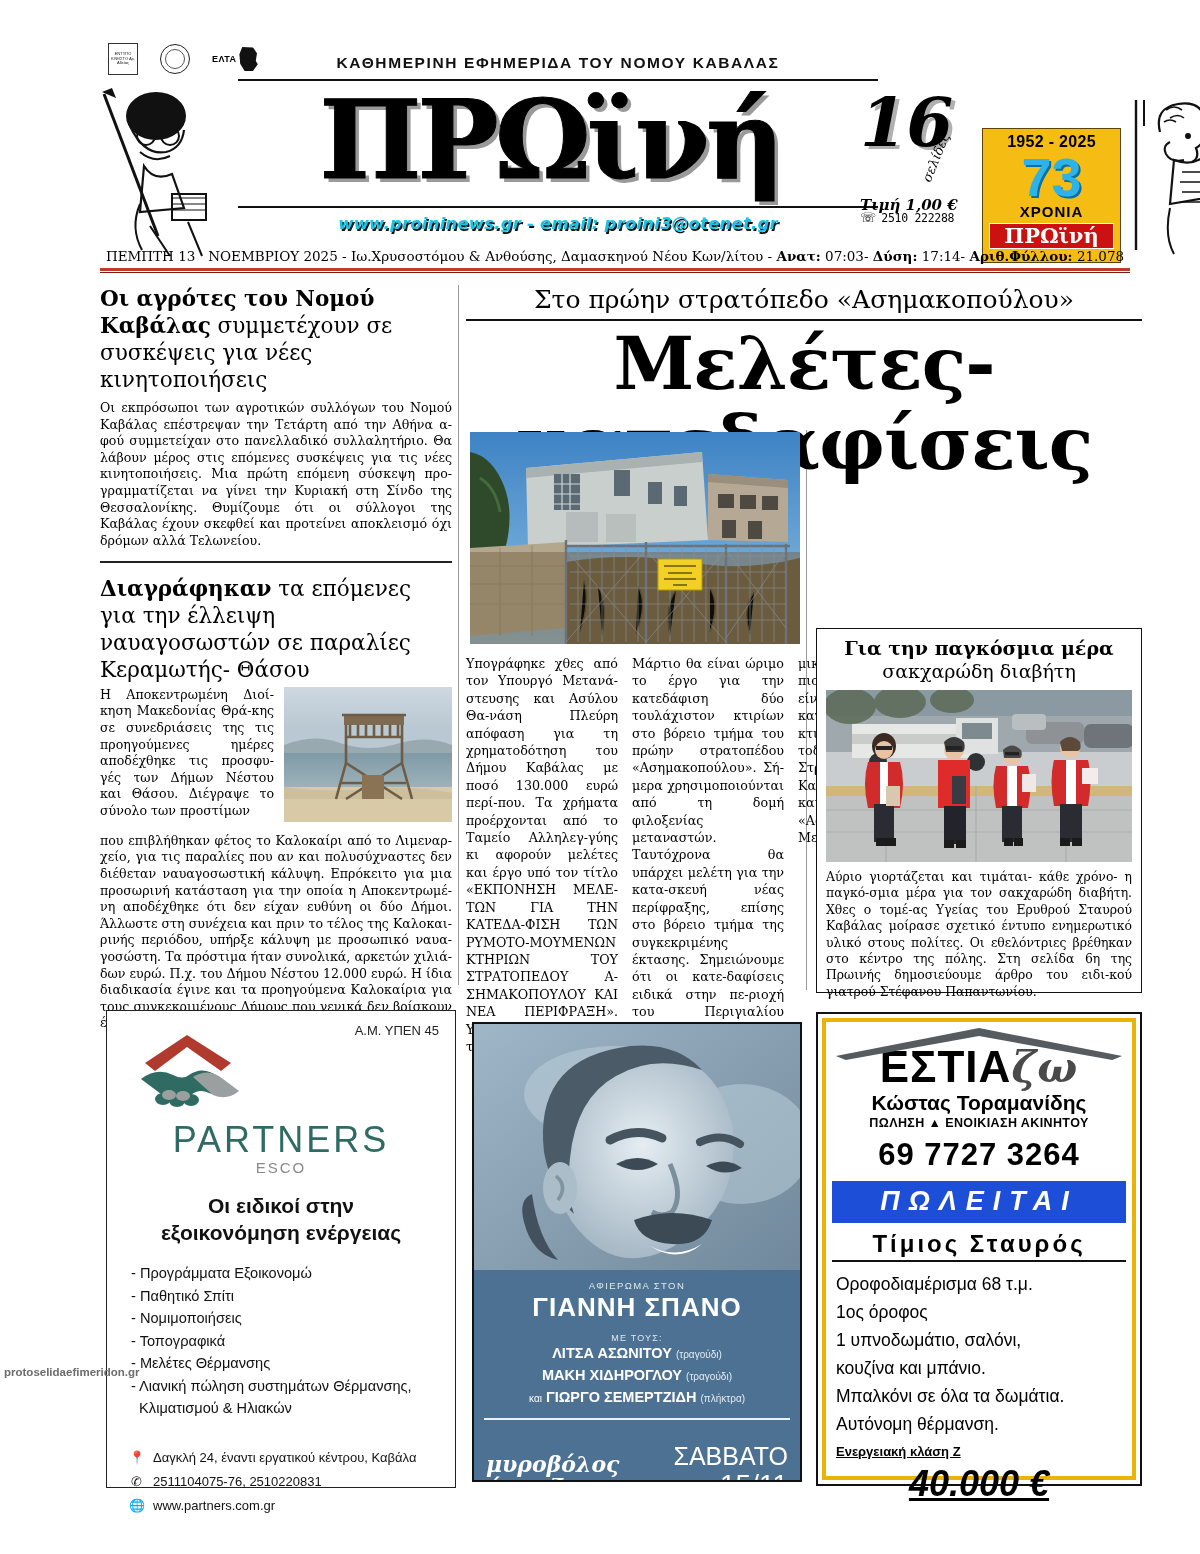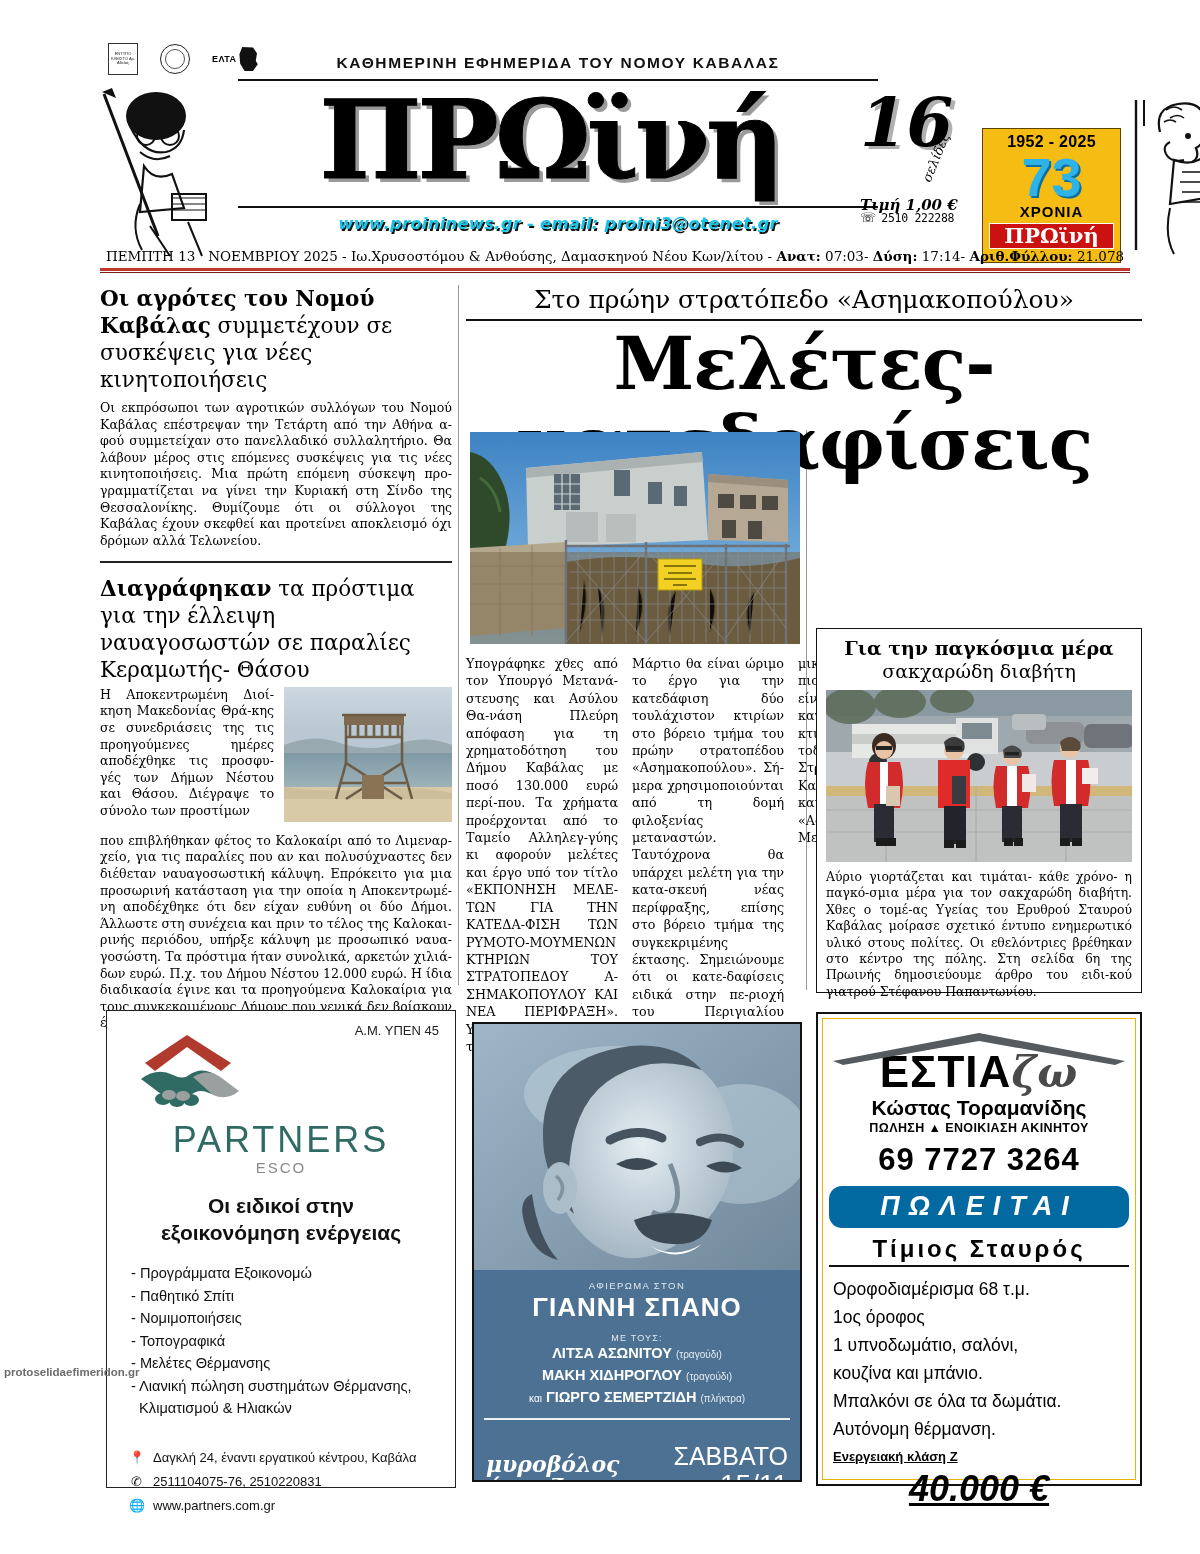--- a/index.html
+++ b/index.html
@@ -124,28 +124,28 @@
   .pp-perf .role{font-weight:normal;font-size:10px;color:#e3ecf2;}
   .pp-perf .and{font-weight:normal;font-size:10px;}
   .pp-hr{height:2px;background:#eaf1f6;margin:9px 10px 0 10px;}
   .pp-foot{display:flex;align-items:flex-end;justify-content:space-between;padding:23px 12px 0 12px;}
   .pp-venue{color:#fff;font-family:"DejaVu Serif",serif;font-style:italic;font-weight:bold;font-size:22px;line-height:23px;}
   .pp-venue .dot{display:inline-block;width:17px;height:17px;background:#e03c31;border-radius:50%;vertical-align:-3px;margin:0 2px;}
   .pp-day{color:#fff;font-family:"Liberation Sans",sans-serif;font-size:25px;line-height:27px;text-align:right;}
   .pp-date{color:#fff;font-family:"Liberation Sans",sans-serif;font-size:28px;line-height:29px;text-align:right;}
 
   .ad-estia{position:absolute;left:816px;top:1012px;width:326px;height:474px;border:2.5px solid #111;box-sizing:border-box;background:#fff;padding:4px;}
-  .es-inner{border:1px solid #eab308;height:100%;box-sizing:border-box;padding:12px 6px;display:flex;flex-direction:column;}
+  .es-inner{border:4px solid #eab308;height:100%;box-sizing:border-box;padding:4px 6px;display:flex;flex-direction:column;}
   .es-roof{position:relative;height:34px;}
   .es-brand{text-align:center;font-family:"Liberation Sans",sans-serif;font-weight:bold;font-size:44px;line-height:42px;letter-spacing:1px;margin-top:-14px;}
   .es-brand .zo{font-family:"DejaVu Serif",serif;font-style:italic;font-weight:bold;font-size:42px;color:#4a4a4a;}
   .es-owner{text-align:center;font-family:"Liberation Sans",sans-serif;font-weight:bold;font-size:21px;margin-top:2px;}
   .es-sub{text-align:center;font-family:"Liberation Sans",sans-serif;font-weight:bold;font-size:12.5px;letter-spacing:.4px;margin-top:1px;}
   .es-phone{text-align:center;font-family:"Liberation Sans",sans-serif;font-weight:bold;font-size:31px;margin-top:7px;letter-spacing:1px;}
-  .es-sale{background:#0369a1;color:#fff;text-align:center;font-family:"Liberation Sans",sans-serif;font-weight:bold;font-style:italic;font-size:27px;letter-spacing:9px;padding:5px 0 6px 0;margin-top:8px;border-radius:13px;}
+  .es-sale{background:#1d4ed8;color:#fff;text-align:center;font-family:"Liberation Sans",sans-serif;font-weight:bold;font-style:italic;font-size:27px;letter-spacing:9px;padding:5px 0 6px 0;margin-top:8px;}
   .es-loc{text-align:center;font-family:"Liberation Sans",sans-serif;font-weight:bold;font-size:24px;letter-spacing:3px;margin-top:7px;border-bottom:2px solid #111;padding-bottom:2px;}
   .es-lines{font-family:"Liberation Sans",sans-serif;font-size:17.5px;line-height:28px;margin-top:8px;padding-left:4px;}
   .es-class{font-family:"Liberation Sans",sans-serif;font-weight:bold;font-size:13px;text-decoration:underline;margin-top:6px;padding-left:4px;}
   .es-price{text-align:center;font-family:"Liberation Sans",sans-serif;font-weight:bold;font-style:italic;font-size:36px;margin-top:4px;text-decoration:underline;}
 
   .watermark{position:absolute;left:4px;top:1366px;font-family:"Liberation Sans",sans-serif;font-weight:bold;font-size:11.5px;color:#6c6c6c;}
 
   
   svg{display:block;}
 </style>
@@ -253,21 +253,21 @@
         <span>συμμετέχουν σε συσκέψεις για νέες κινητοποιήσεις</span>
       </h2>
       <div class="body-txt">Οι εκπρόσωποι των αγροτικών συλλόγων του Νομού Καβάλας επέστρεψαν την Τετάρτη από την Αθήνα α-φού συμμετείχαν στο πανελλαδικό συλλαλητήριο. Θα λάβουν μέρος στις επόμενες συσκέψεις για τις νέες κινητοποιήσεις. Μια πρώτη επόμενη σύσκεψη προ-γραμματίζεται να γίνει την Κυριακή στη Σίνδο της Θεσσαλονίκης. Θυμίζουμε ότι οι σύλλογοι της Καβάλας έχουν σκεφθεί και προτείνει αποκλεισμό όχι δρόμων αλλά Τελωνείου.</div>
     </div>
 
     <div class="hr-thin"></div>
 
     <div>
       <h2 class="hl">
         <b>Διαγράφηκαν</b>
-        <span>τα πρόστιμα για την έλλειψη ναυαγοσωστών σε παραλίες Κεραμωτής- Θάσου</span>
+        <span>τα επόμενες για την έλλειψη ναυαγοσωστών σε παραλίες Κεραμωτής- Θάσου</span>
       </h2>
       <div class="art2-wrap">
         <div class="art2-img">
           <svg width="168" height="135" viewBox="0 0 168 135" preserveAspectRatio="none">
             <defs>
               <linearGradient id="sky2" x1="0" y1="0" x2="0" y2="1">
                 <stop offset="0%" stop-color="#cdd8e0"></stop>
                   <stop offset="60%" stop-color="#b9c8d2"></stop>
               </linearGradient>
               <linearGradient id="sea2" x1="0" y1="0" x2="0" y2="1">

